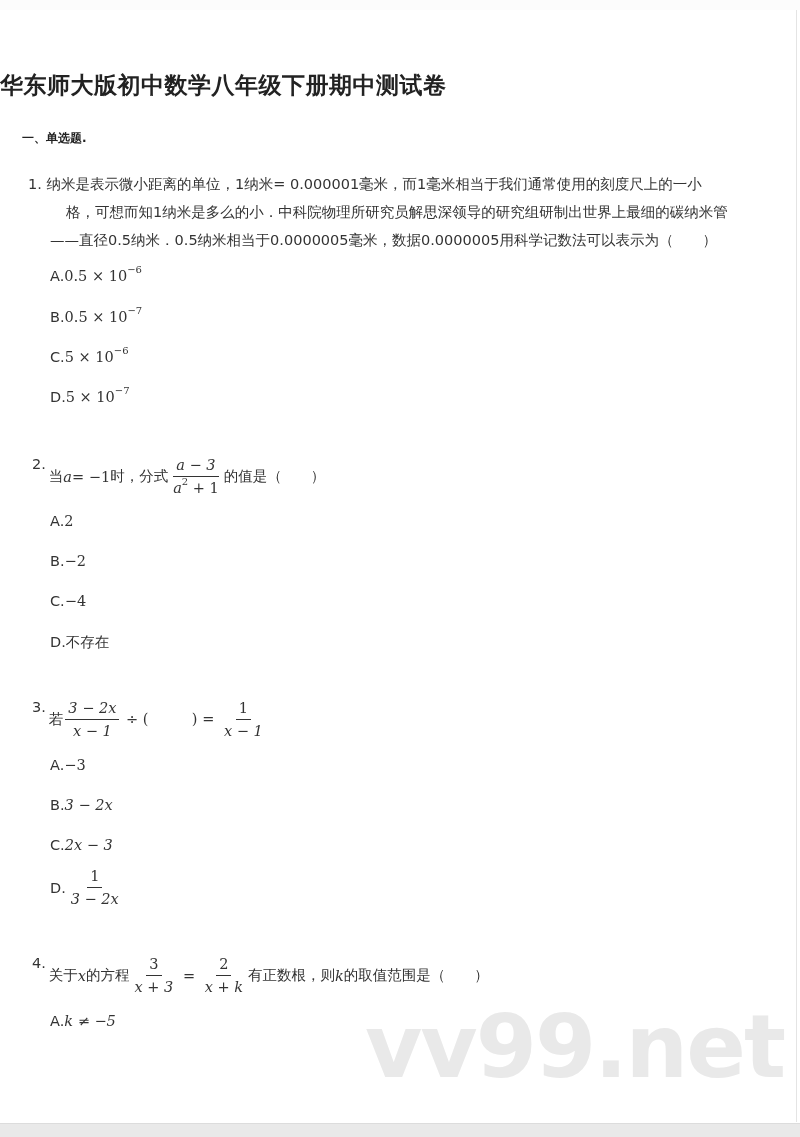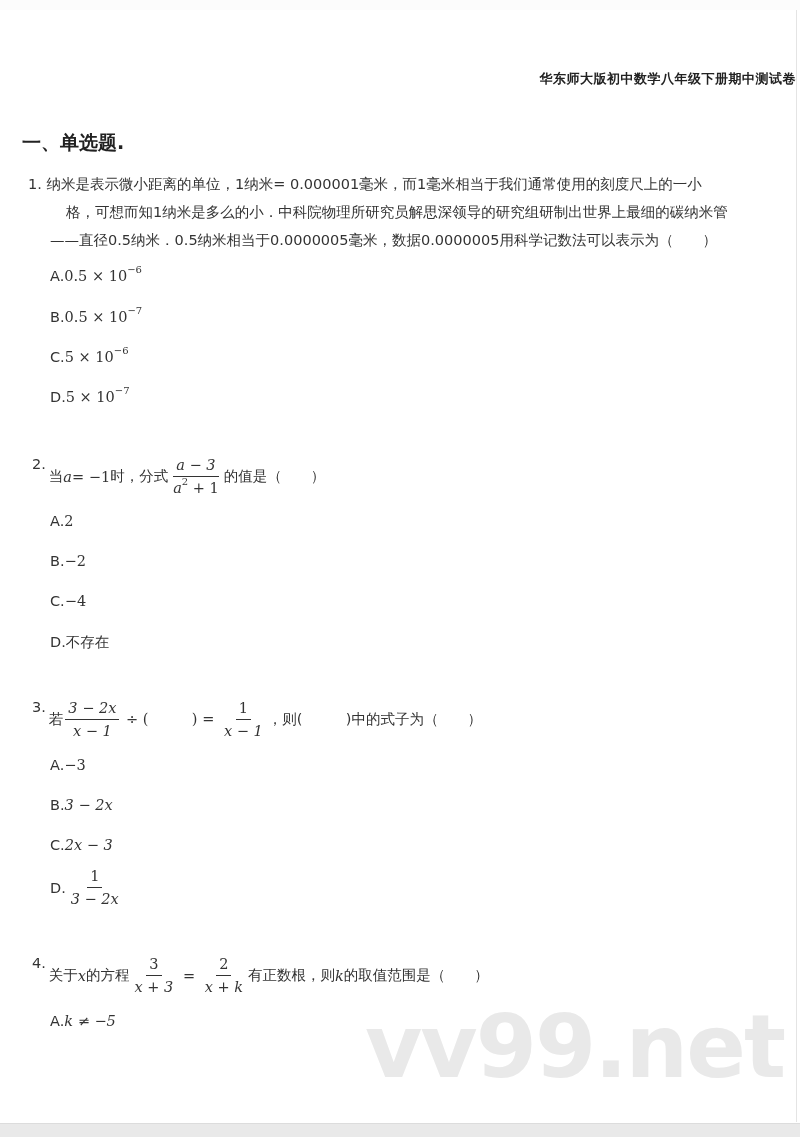--- a/index.html
+++ b/index.html
@@ -15,25 +15,25 @@
   }
   .bottom-band {
     position: absolute; left: 0; top: 1123px; width: 800px; height: 14px;
     background: #e9e9e9; border-top: 1px solid #dcdcdc;
   }
   .top-band {
     position: absolute; left: 0; top: 0; width: 800px; height: 10px;
     background: #fcfcfc;
   }
   .title {
-    position: absolute; left: 0; top: 70px; width: 796px; text-align: right;
-    font-size: 13px; font-weight: bold; color: #222; letter-spacing: 0.5px; font-family: Liberation Mono, monospace;
+    position: absolute; left: 0; top: 70px; width: 796px; text-align: left;
+    font-size: 23px; font-weight: bold; color: #222; letter-spacing: 0.5px; font-family: Liberation Mono, monospace;
   }
   .section {
-    position: absolute; left: 22px; top: 130px; font-size: 19px; font-weight: bold; color: #222;
+    position: absolute; left: 22px; top: 130px; font-size: 12px; font-weight: bold; color: #222;
   }
   .abs { position: absolute; font-size: 14.5px; color: #333; white-space: nowrap; }
   .math { font-family: "DejaVu Serif", "Liberation Serif", serif; }
   .mi { font-family: "DejaVu Serif", "Liberation Serif", serif; font-style: italic; }
   sup { font-size: 10px; vertical-align: 8px; line-height: 0; }
   .frac { display: inline-flex; flex-direction: column; align-items: center; vertical-align: middle; margin: 0 2px; text-align: center; }
   .frac .num { padding: 0 3px 2px; border-bottom: 1px solid #333; line-height: 18px; }
   .frac .den { padding: 2px 3px 0; line-height: 18px; }
   .qnum { color: #333; }
   .watermark {
@@ -94,21 +94,20 @@
     <span>若</span>
     <span class="frac">
       <span class="num mi">3 − 2x</span>
       <span class="den mi">x − 1</span>
     </span>
     <span class="math" style="white-space:pre;"> ÷ (　　　) = </span>
     <span class="frac">
       <span class="num math">1</span>
       <span class="den mi">x − 1</span>
     </span>
-    <span>，则(　　　)中的式子为（　　）</span>
   </div>
 
   <div class="abs" style="left:50px; top:757px;"><span>A.</span><span class="math">−3</span></div>
   <div class="abs" style="left:50px; top:797px;"><span>B.</span><span class="mi">3 − 2x</span></div>
   <div class="abs" style="left:50px; top:837px;"><span>C.</span><span class="mi">2x − 3</span></div>
   <div class="abs line" style="left:50px; top:867px;">
     <span>D.</span>
     <span class="frac">
       <span class="num math">1</span>
       <span class="den mi">3 − 2x</span>

